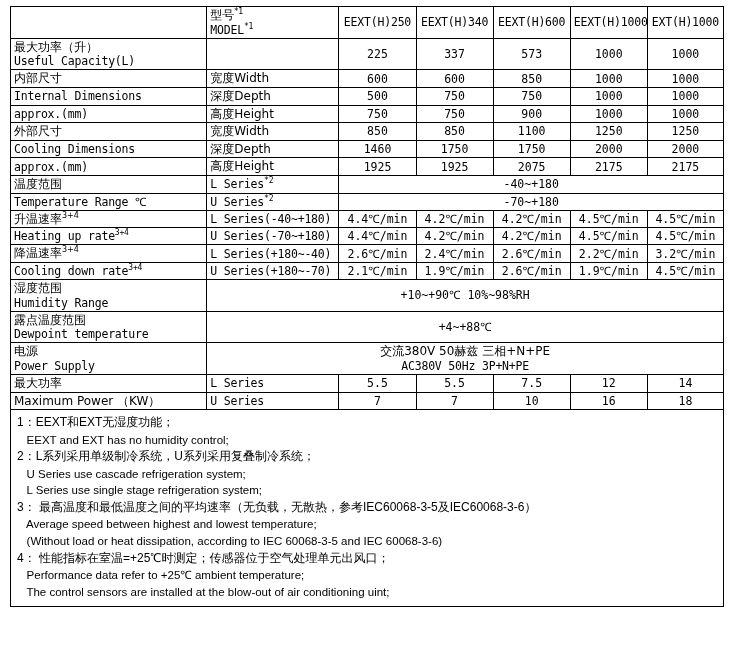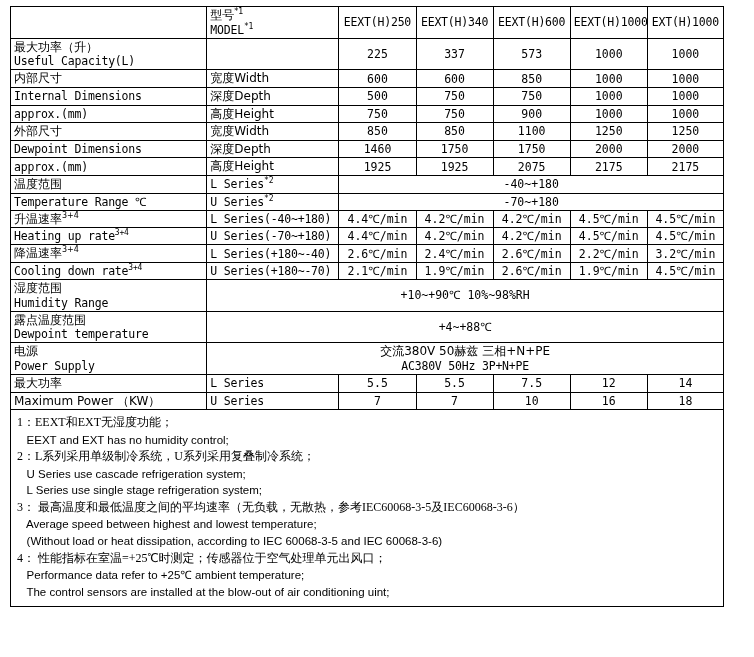--- a/index.html
+++ b/index.html
@@ -61,21 +61,21 @@
     box-sizing: border-box;
     padding: 4px 6px 6px 6px;
   }
   .note-line {
     font-family: Liberation Sans, sans-serif;
     font-size: 11.5px;
     line-height: 1.45;
     white-space: pre;
   }
   .note-line.cnx {
-    font-family: Liberation Serif, serif;
+    font-family: Liberation Sans, sans-serif;
     font-size: 12px;
   }
   .nowrap { white-space: nowrap; }
 </style>
 </head>
 <body>
 
 <div id="sheet">
 
   <table class="spec">
@@ -147,21 +147,21 @@
       <tr>
         <td class="l lblcell cn">外部尺寸</td>
         <td class="l lblcell cn">宽度Width</td>
         <td class="c mono">850</td>
         <td class="c mono">850</td>
         <td class="c mono">1100</td>
         <td class="c mono">1250</td>
         <td class="c mono">1250</td>
       </tr>
       <tr>
-        <td class="l lblcell en">Dewpoint Dimensions</td>
+        <td class="l lblcell en">Cooling Dimensions</td>
         <td class="l lblcell cn">深度Depth</td>
         <td class="c mono">1460</td>
         <td class="c mono">1750</td>
         <td class="c mono">1750</td>
         <td class="c mono">2000</td>
         <td class="c mono">2000</td>
       </tr>
       <tr>
         <td class="l lblcell en">approx.(mm)</td>
         <td class="l lblcell cn">高度Height</td>

